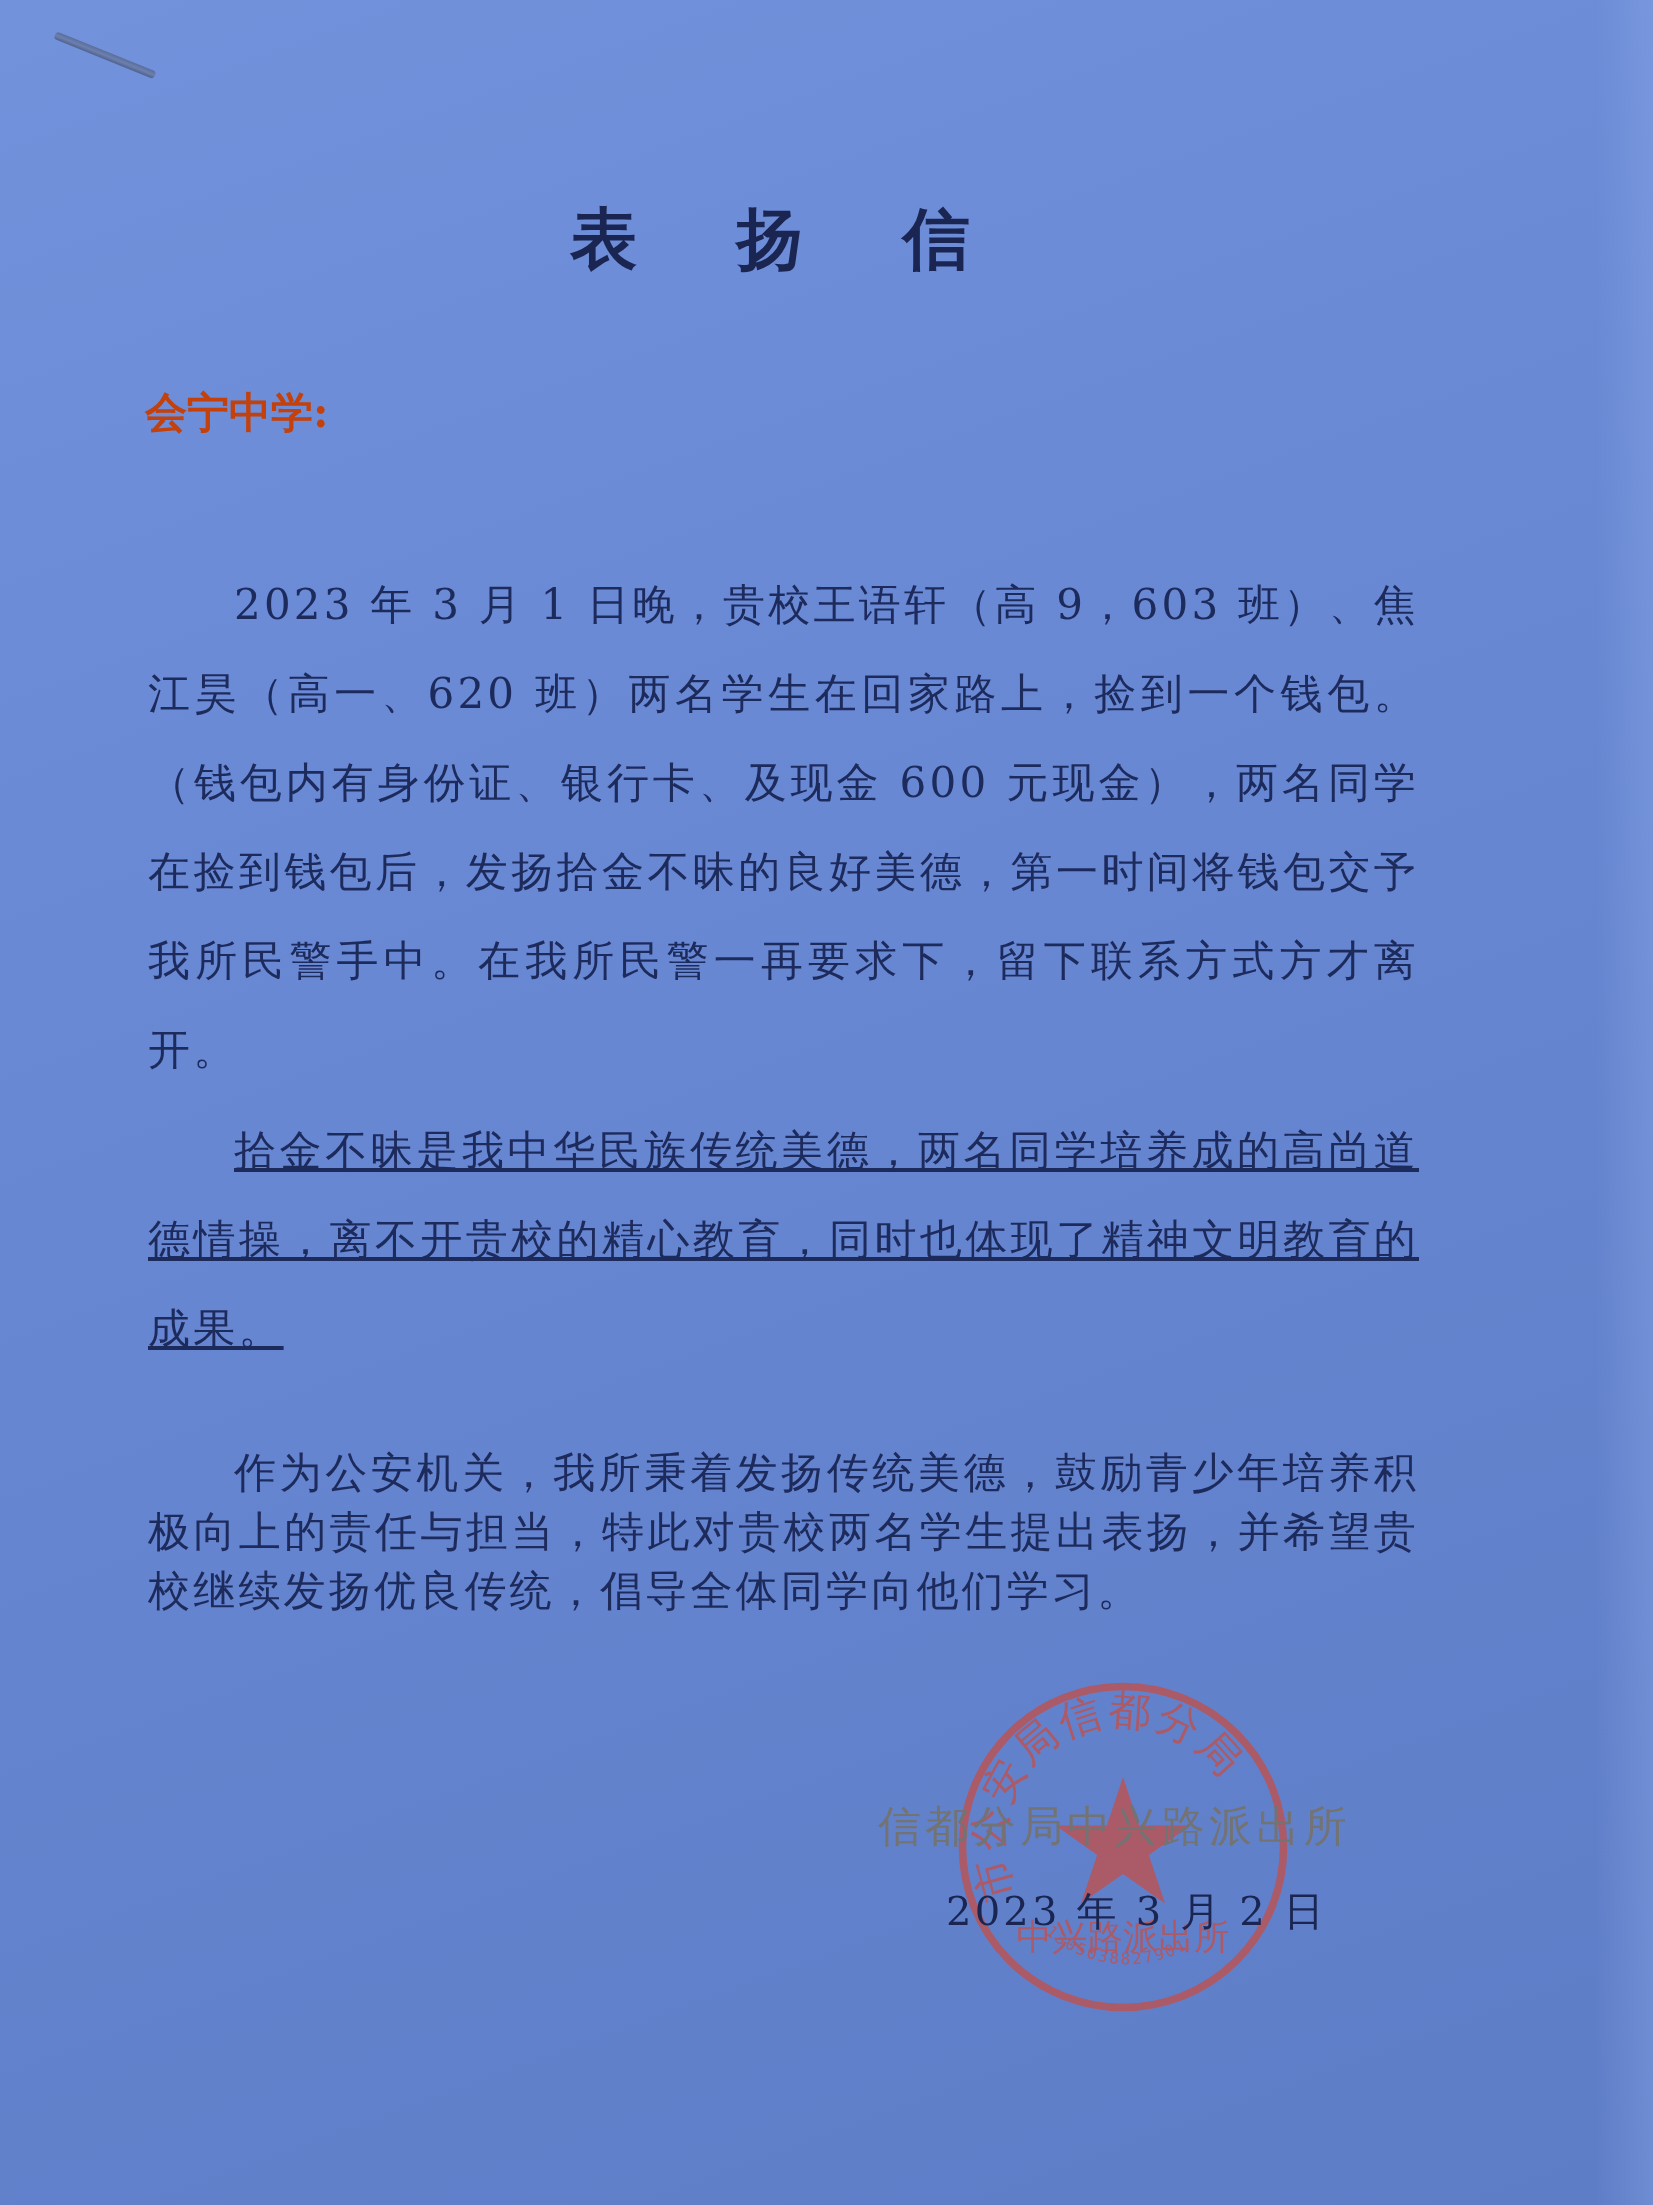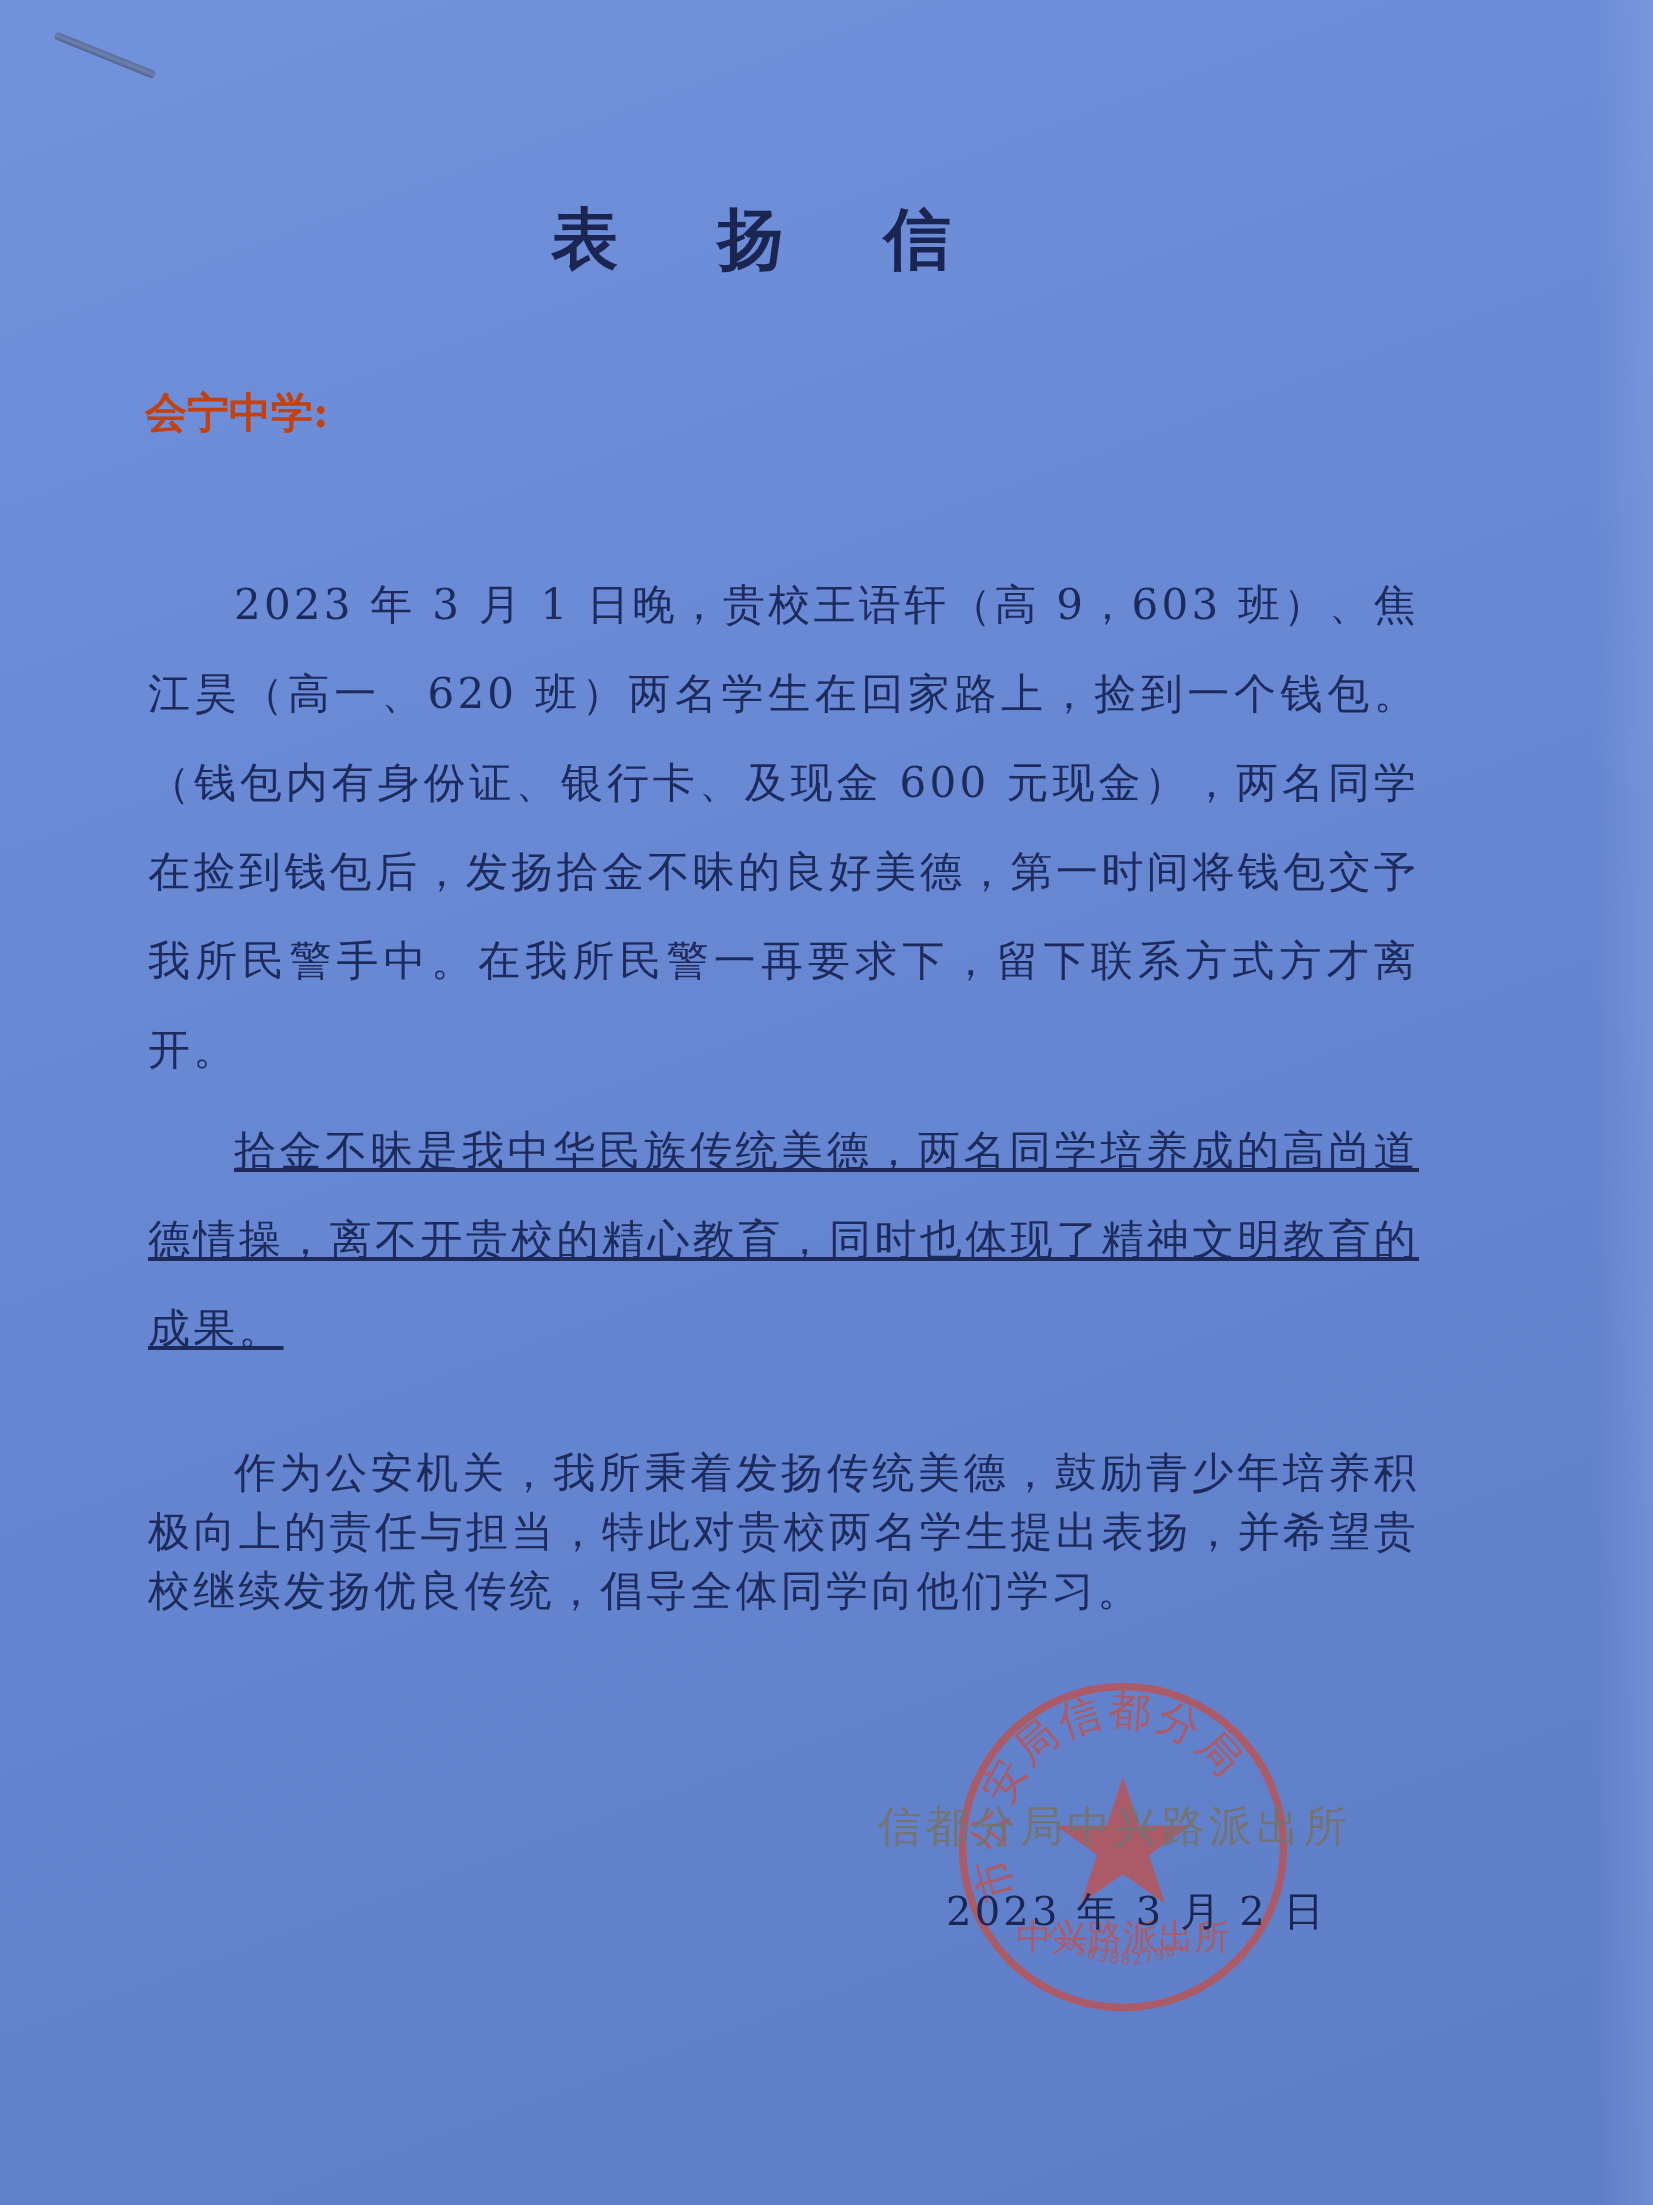--- a/index.html
+++ b/index.html
@@ -38,20 +38,21 @@
   .title {
     position: absolute;
     top: 194px;
     left: 0;
     width: 1540px;
     text-align: center;
     font-size: 67px;
     font-weight: bold;
     letter-spacing: 38px;
     color: #1a2552;
+    padding-left: 19px;
   }
   .salutation {
     position: absolute;
     top: 385px;
     left: 145px;
     font-size: 42px;
     font-weight: bold;
     color: #c2410c;
   }
   .para {

